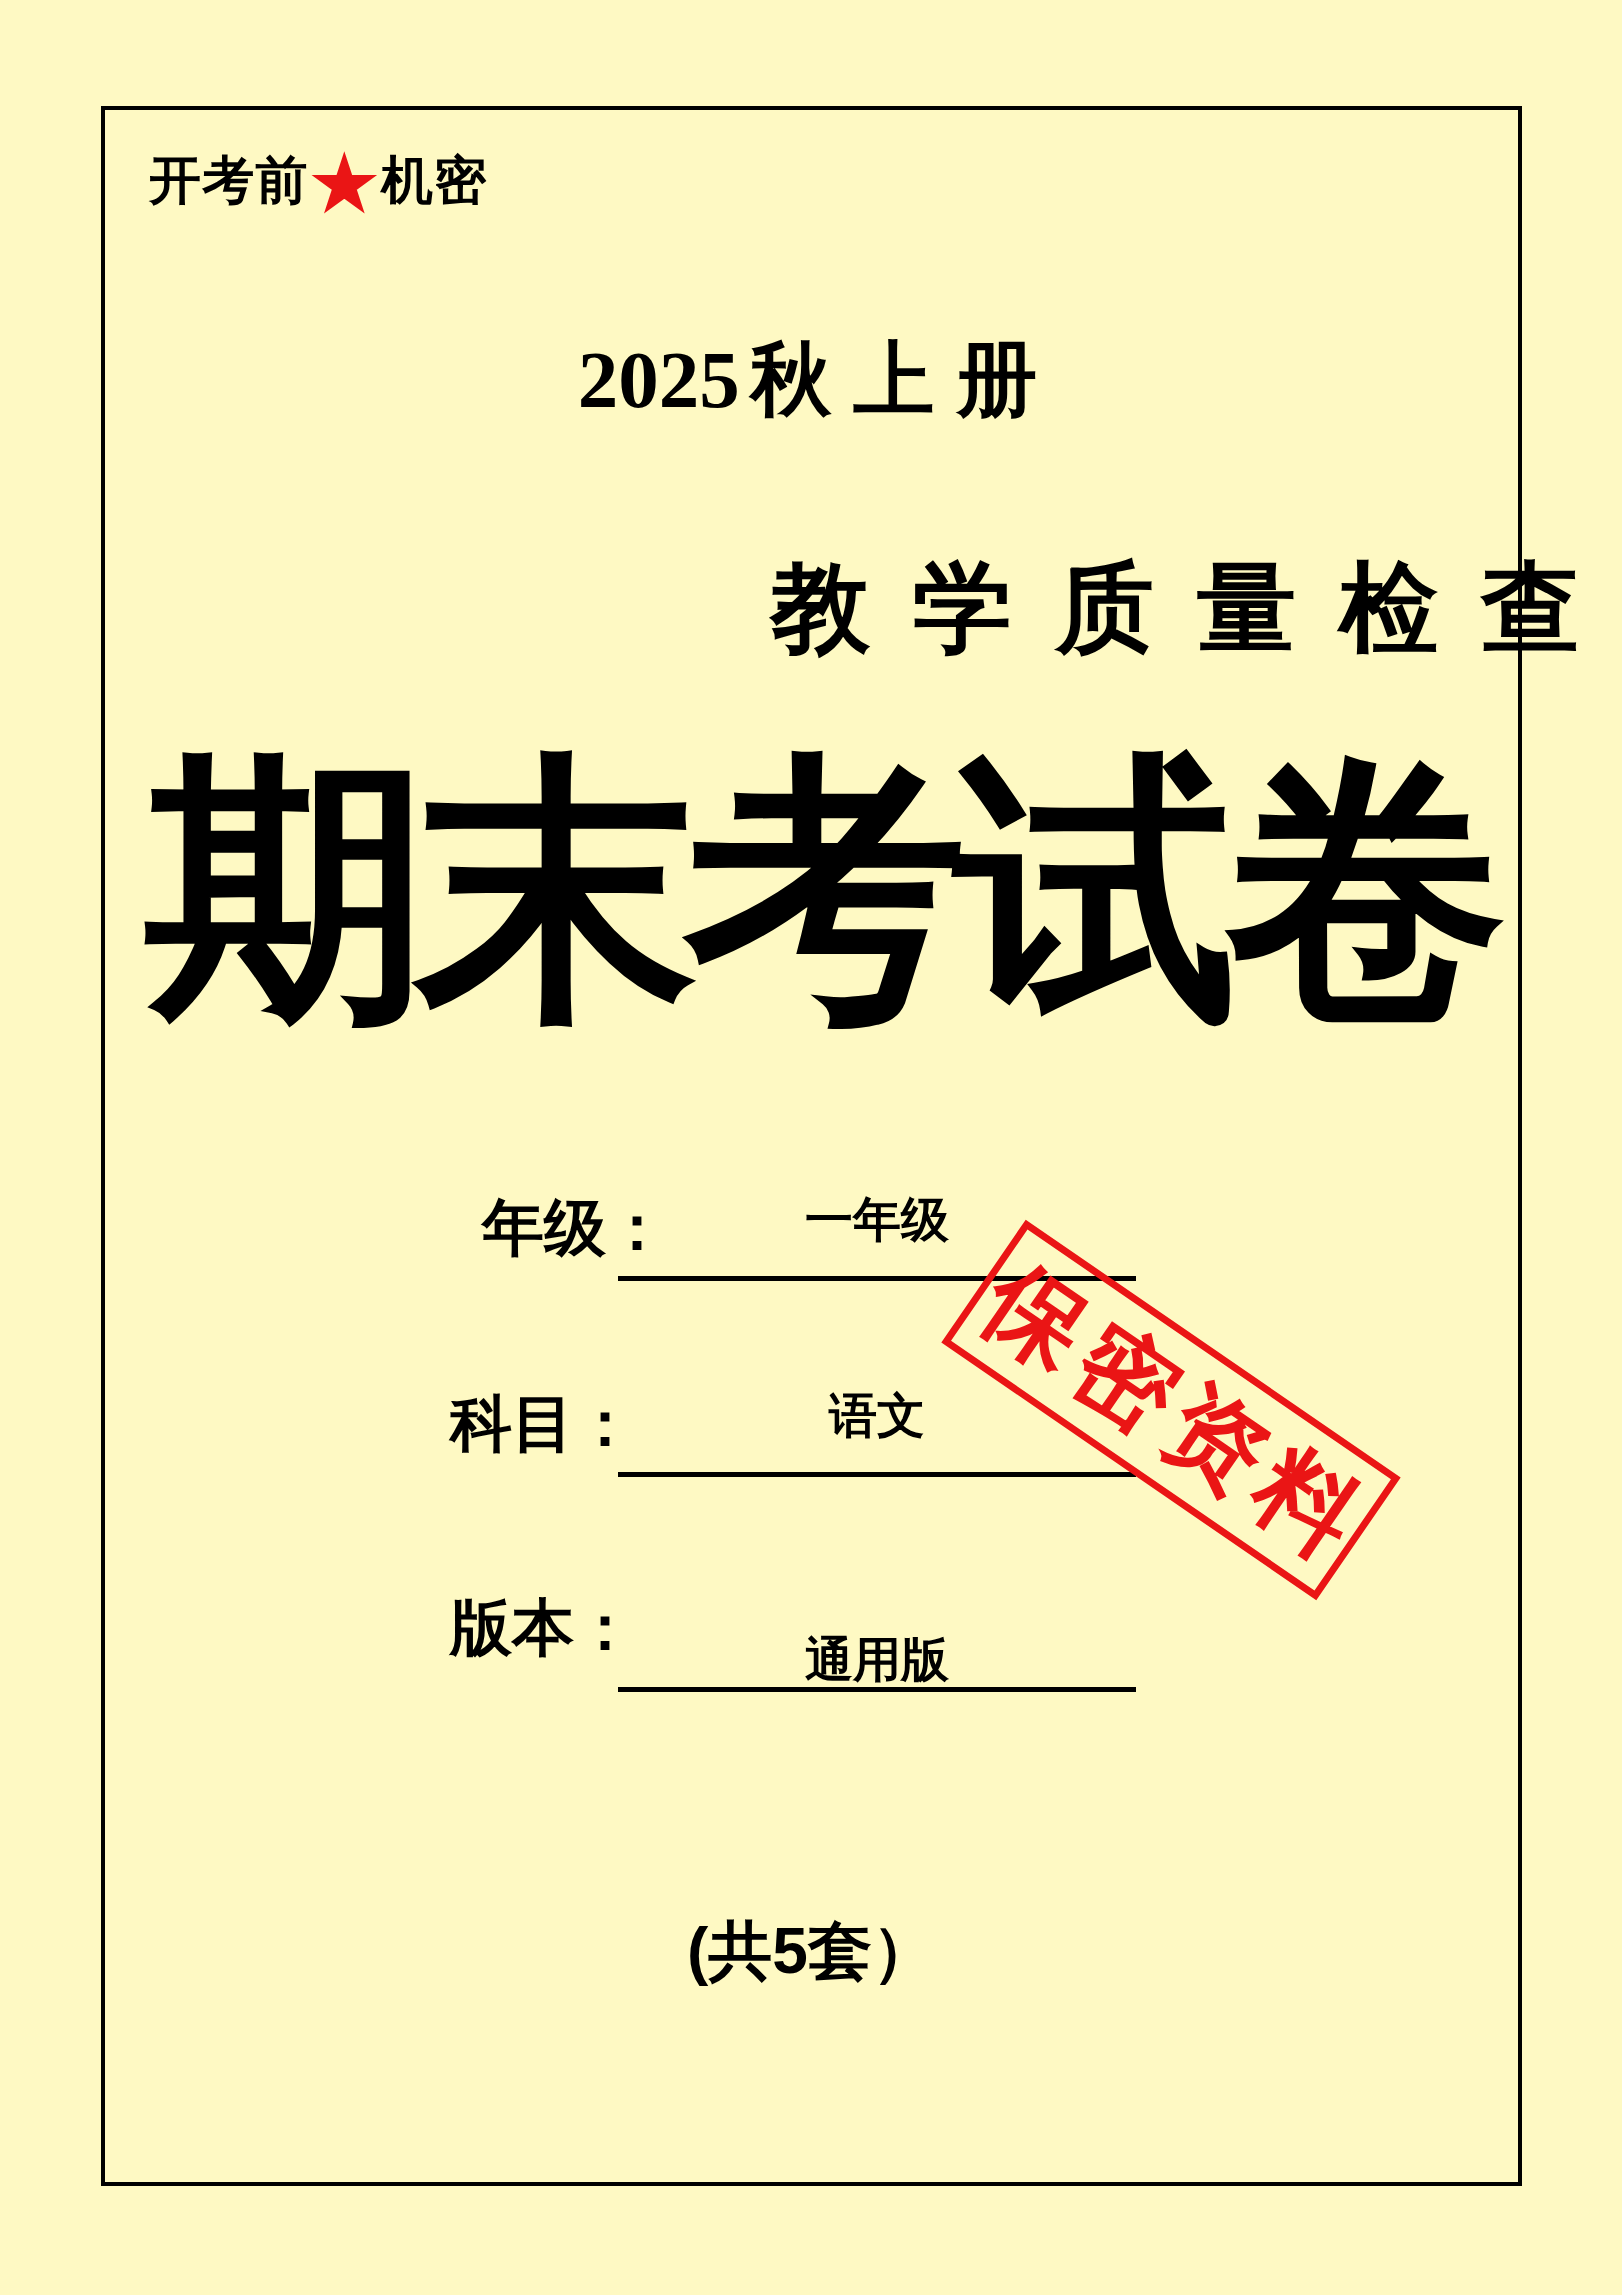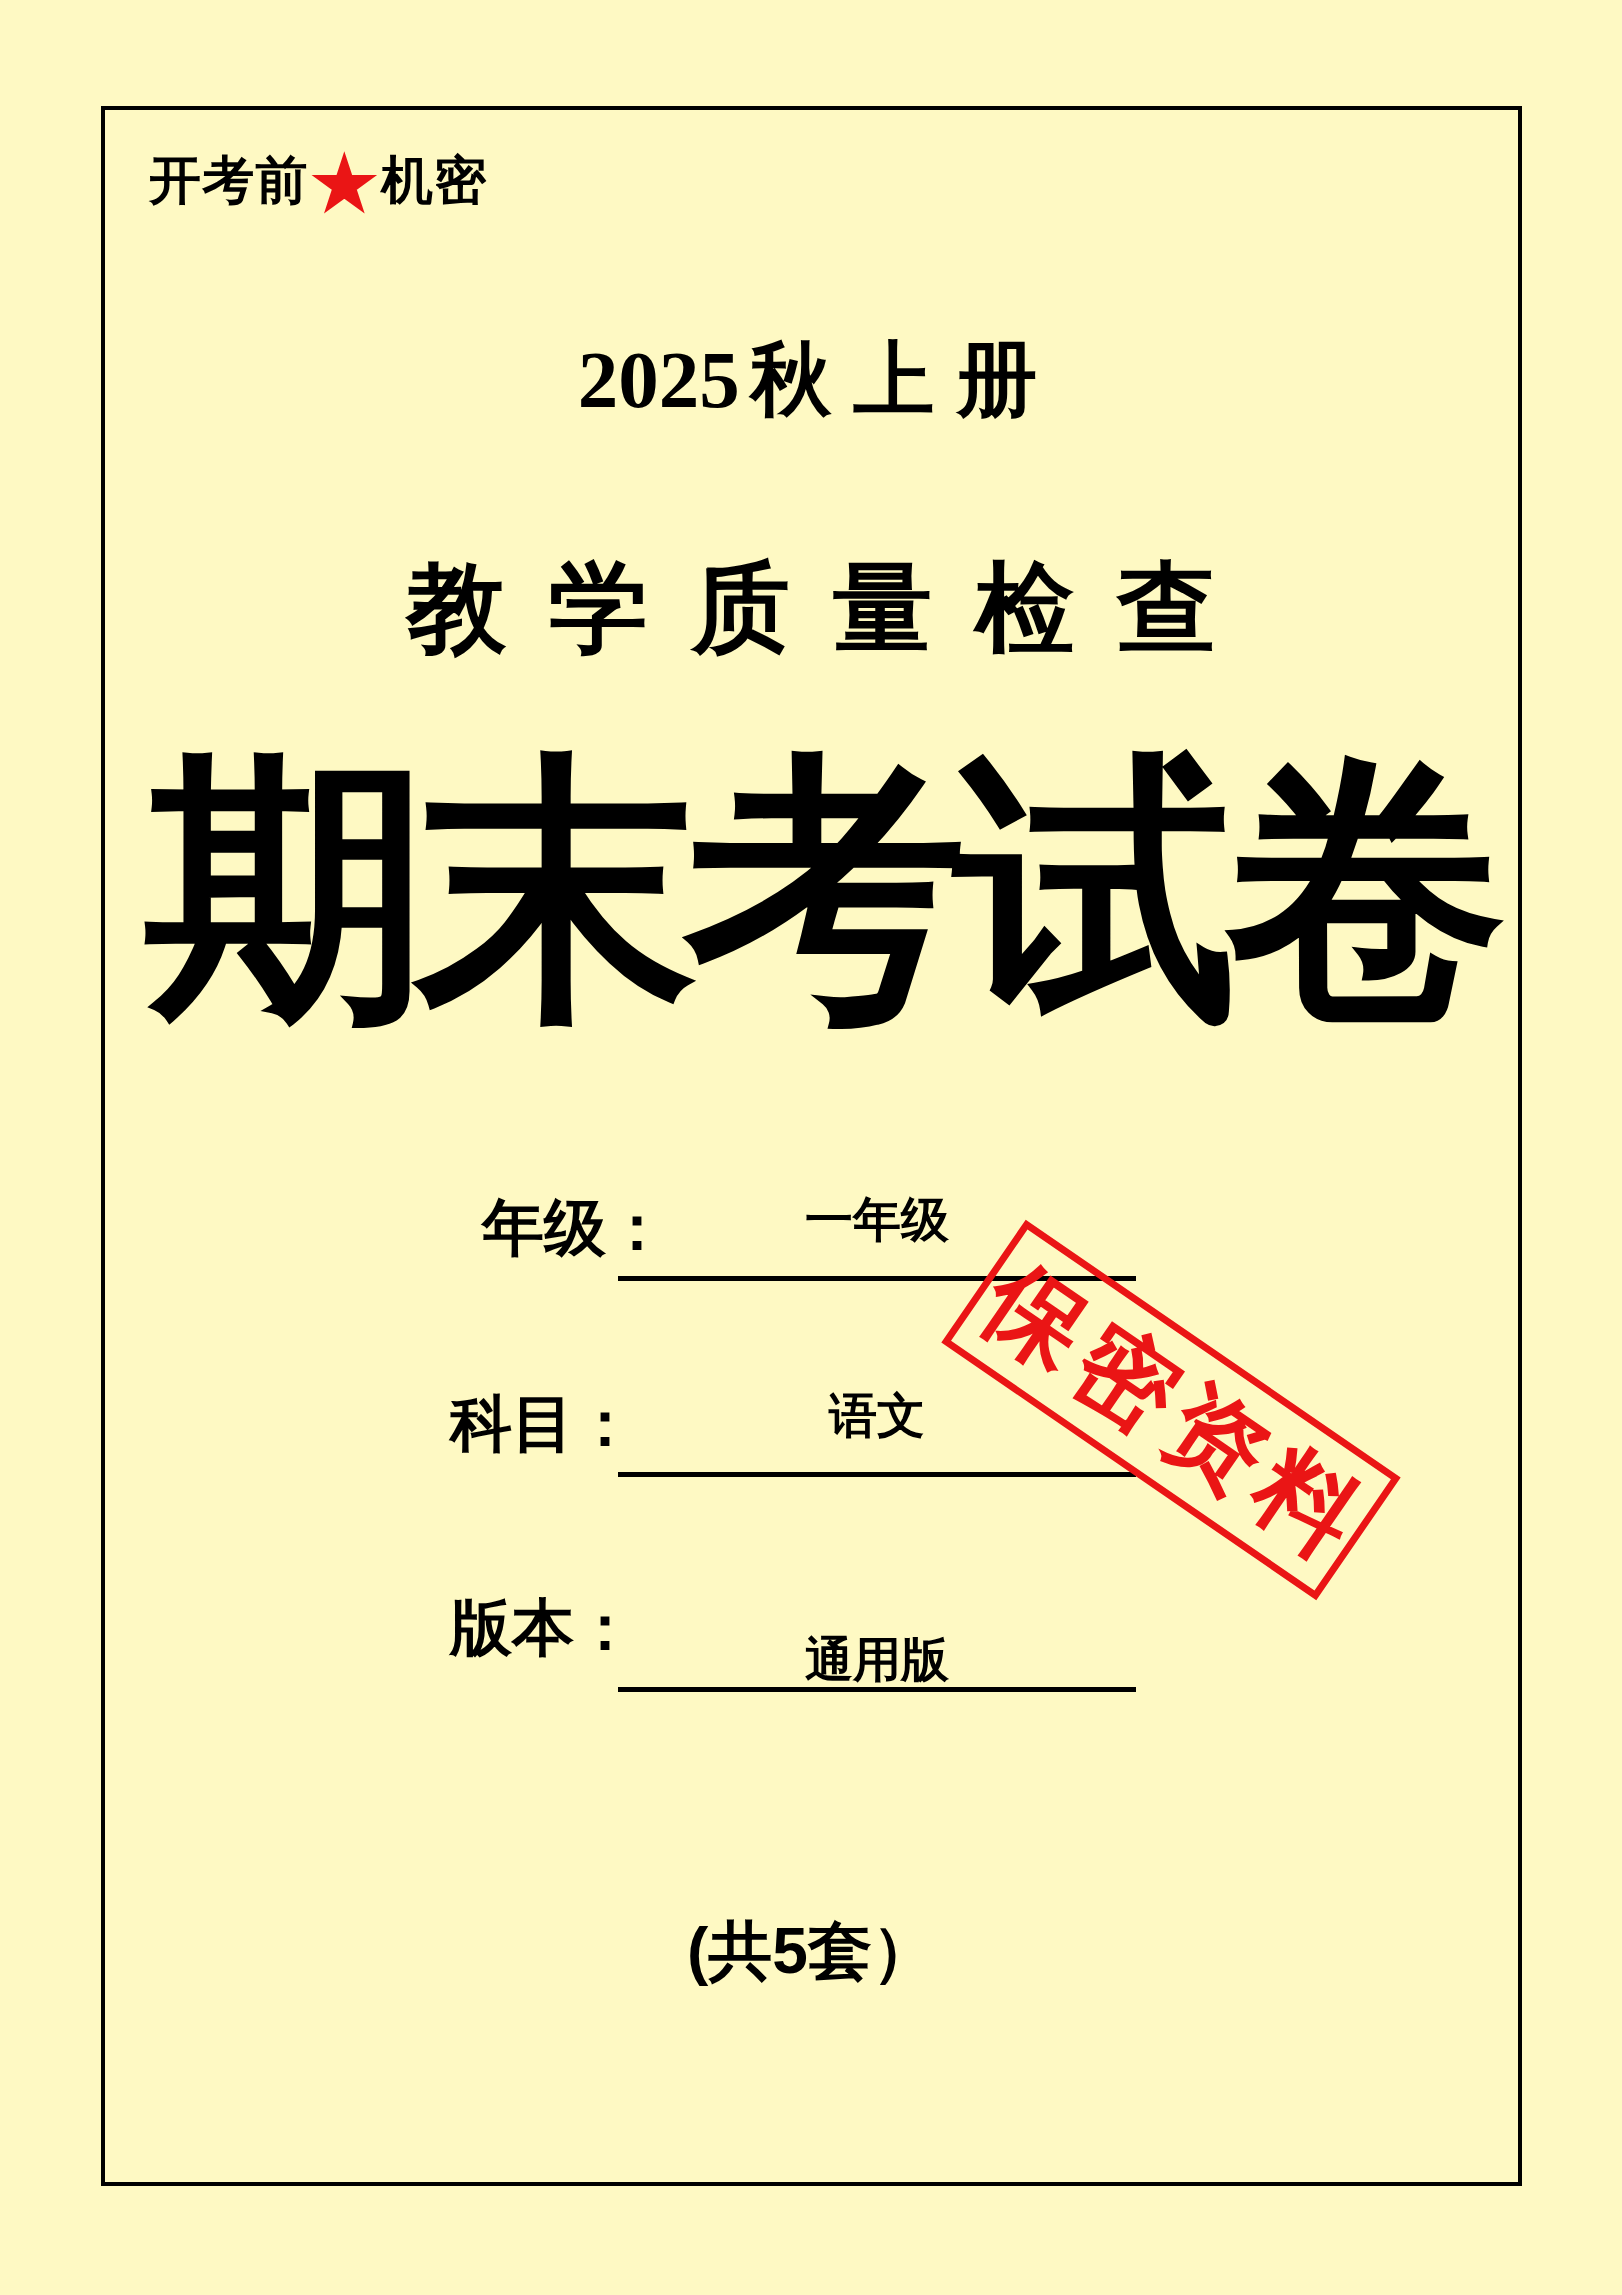--- a/index.html
+++ b/index.html
@@ -60,21 +60,21 @@
     margin-left: 10.5px;
     padding-right: 0;
   }
 
   
   .subtitle {
     position: absolute;
     left: 0;
     top: 543px;
     width: 100%;
-    text-align: center;
+    text-align: right;
     font-size: 99px;
     font-weight: 800;
     letter-spacing: 43px;
     padding-left: 43px; 
     white-space: nowrap;
   }
 
   
   .main-title {
     position: absolute;

